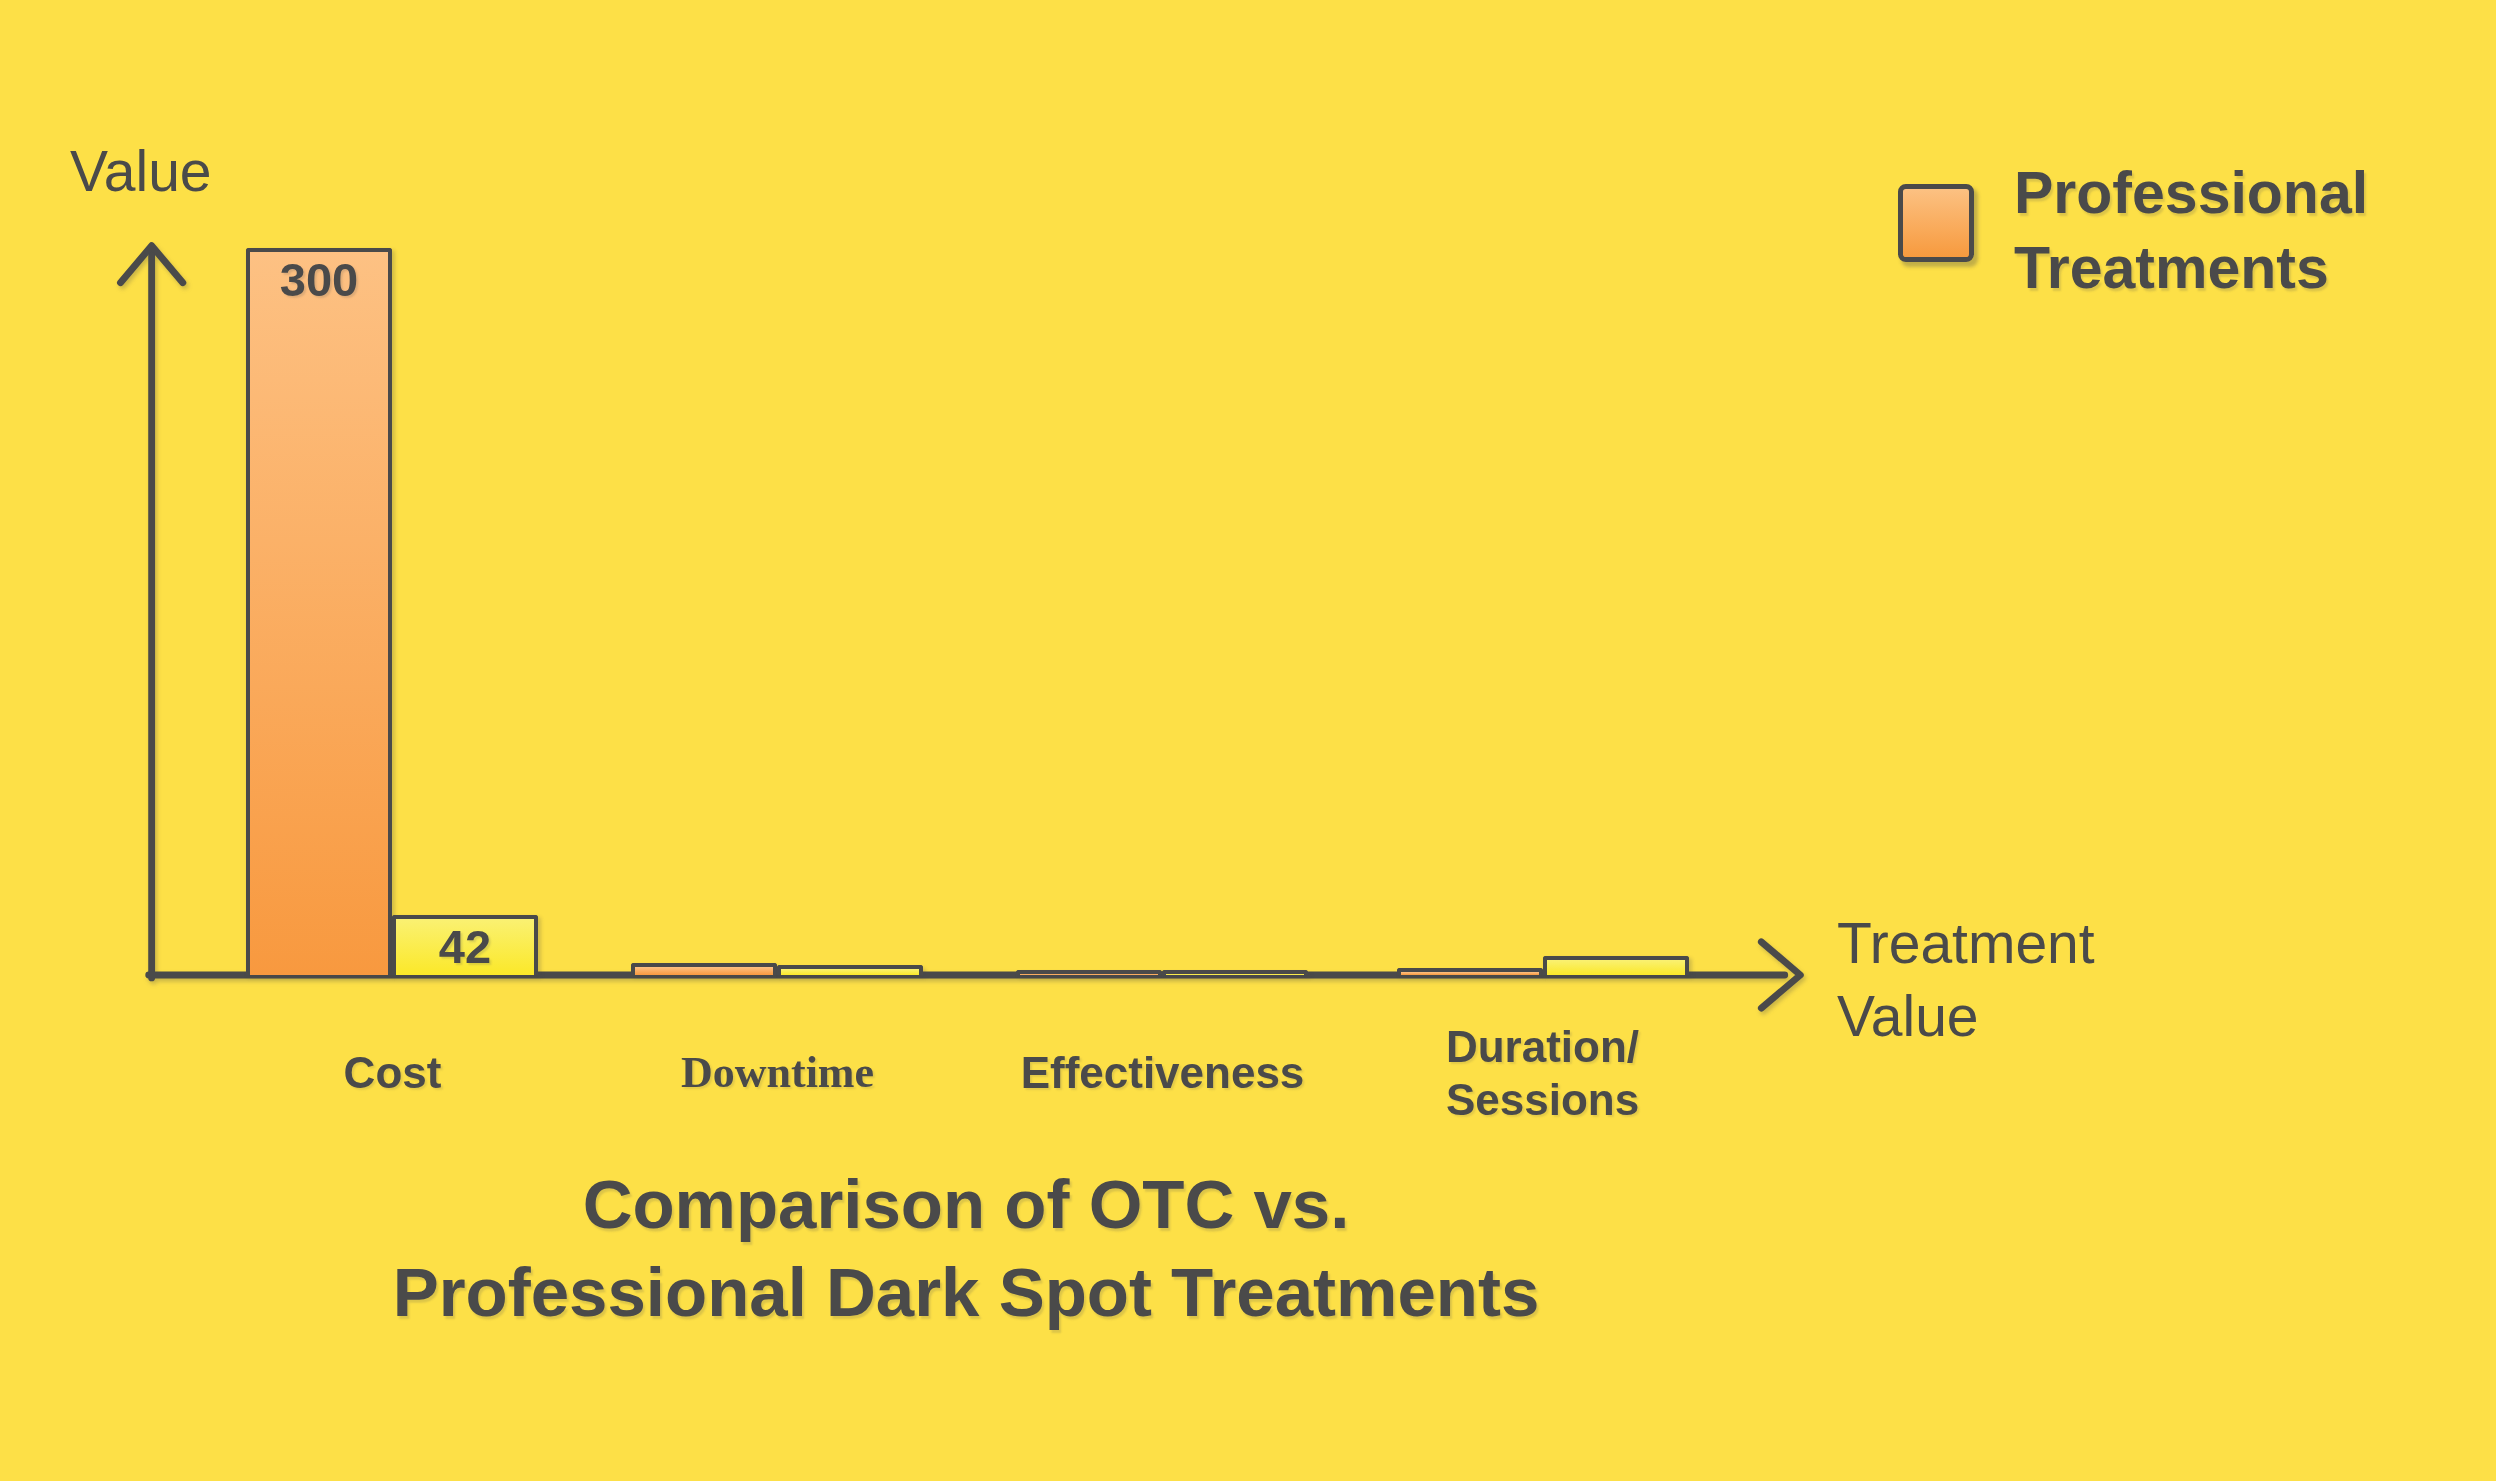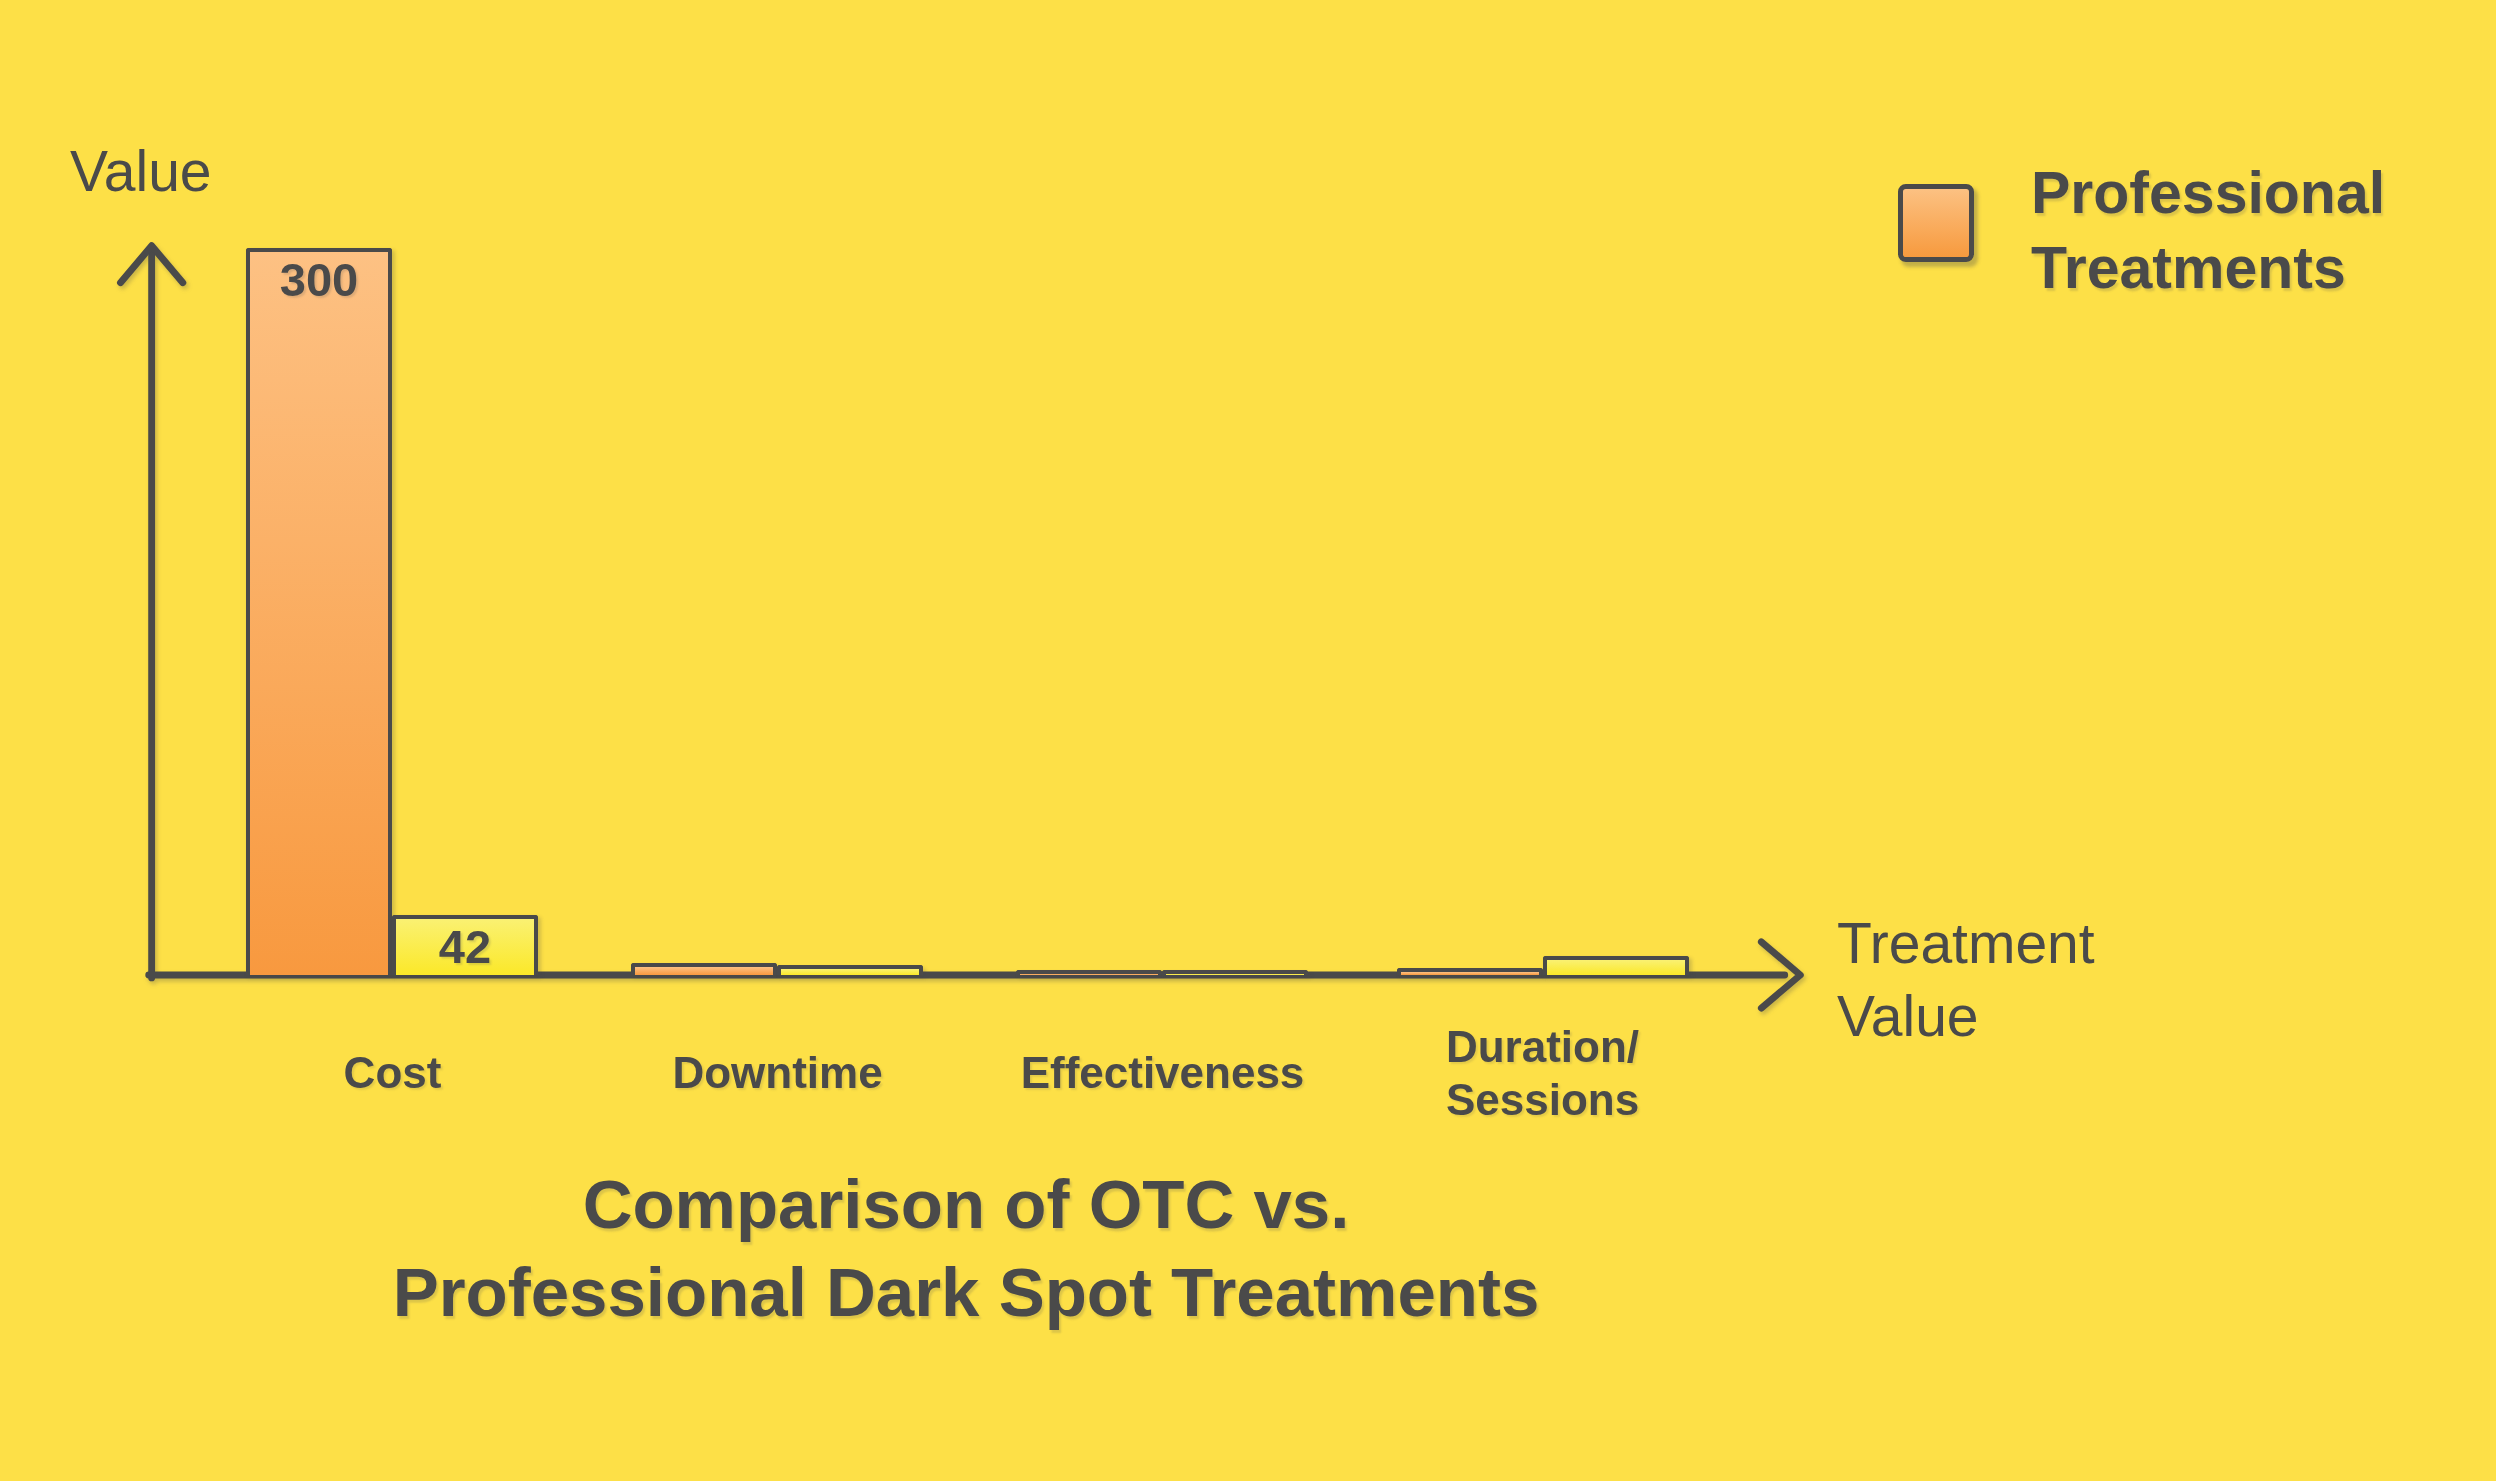--- a/index.html
+++ b/index.html
@@ -38,21 +38,21 @@
 
   .cat-label{
     position:absolute;top:1005px;height:137px;width:351px;
     display:flex;align-items:center;justify-content:center;
     text-align:center;font-size:44px;font-weight:bold;line-height:1.2;
     white-space:pre-line;color:#4a4a4a;
     text-shadow:2px 2px 2px rgba(80,80,80,.15);
   }
 
   .legend{position:absolute;left:1861px;top:168px;}
-  .legend-row{display:flex;gap:57px;align-items:flex-start;padding-left:37px;}
+  .legend-row{display:flex;gap:40px;align-items:flex-start;padding-left:37px;}
   .legend-row.otc-row{margin-top:62px;align-items:center;}
   .swatch{
     width:76px;height:78px;box-sizing:border-box;flex:none;
     border:5.9px solid #4a4a4a;border-radius:7.8px;
     box-shadow:3.9px 4.9px 3.9px rgba(70,70,70,.32);
   }
   .legend-row.pro-row .swatch{margin-top:15.6px;}
   .swatch.pro{background:linear-gradient(180deg,#FCC182 0%,#F79A3E 100%);}
   .swatch.otc{background:linear-gradient(180deg,#FBF173 0%,#F7E829 100%);}
   .legend-label{
@@ -87,21 +87,21 @@
       </div>
       <div class="bar pro" style="left: 631px; width: 146px; height: 11.7px;"></div>
       <div class="bar otc" style="left: 777px; width: 146px; height: 9.8px;"></div>
       <div class="bar pro" style="left: 1016px; width: 146px; height: 4.9px;"></div>
       <div class="bar otc" style="left: 1162px; width: 146px; height: 4.9px;"></div>
       <div class="bar pro" style="left: 1397px; width: 146px; height: 6.8px;"></div>
       <div class="bar otc" style="left: 1543px; width: 146px; height: 19.5px;"></div>
     </div>
   <div id="cats">
       <div class="cat-label" style="left: 217px;">Cost</div>
-      <div class="cat-label" style="left: 602px;">Downtime</div>
+      <div class="cat-label" style="left: 602px; font-family: Liberation Serif, serif;">Downtime</div>
       <div class="cat-label" style="left: 987px;">Effectiveness</div>
       <div class="cat-label" style="left: 1367px;">Duration/
 Sessions</div>
     </div>
 
   <div class="legend">
     <div class="legend-row pro-row">
       <span class="swatch pro"></span>
       <span class="legend-label">Professional
 Treatments</span>

